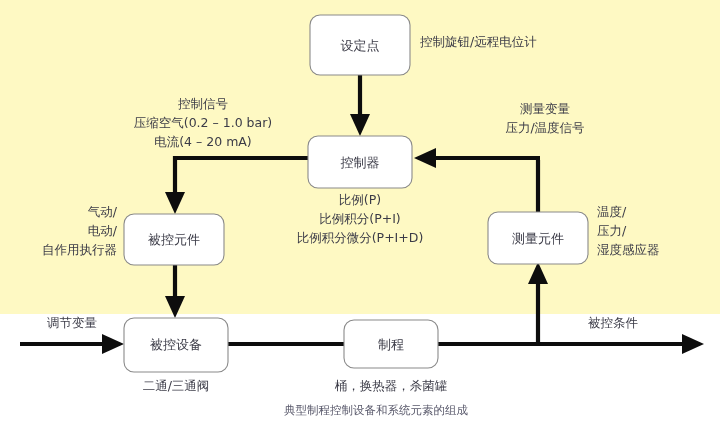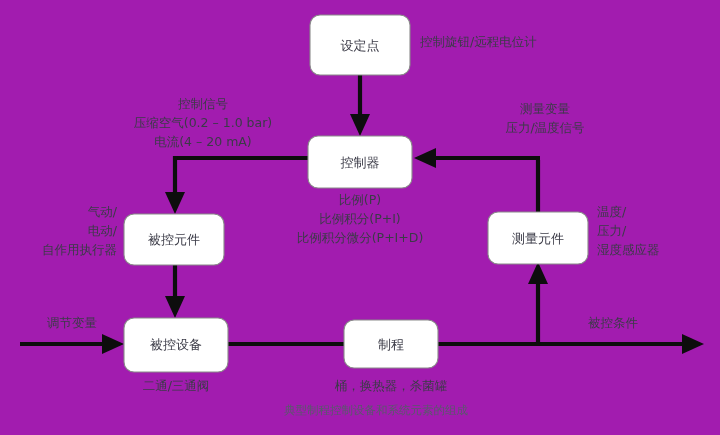--- a/index.html
+++ b/index.html
@@ -9,22 +9,22 @@
   }
   body {
     width: 720px;
     height: 435px;
     font-family: "DejaVu Sans", "Liberation Sans", sans-serif;
     overflow: hidden;
   }
   #diagram-root {
     position: relative;
     width: 720px;
-    height: 435px;
-    background: #a21caf;
+    height: 314px;
+    background: #fef9c3;
   }
   svg#diagram-svg {
     position: absolute;
     left: 0;
     top: 0;
     width: 720px;
     height: 435px;
     display: block;
   }
   .box-rect {

